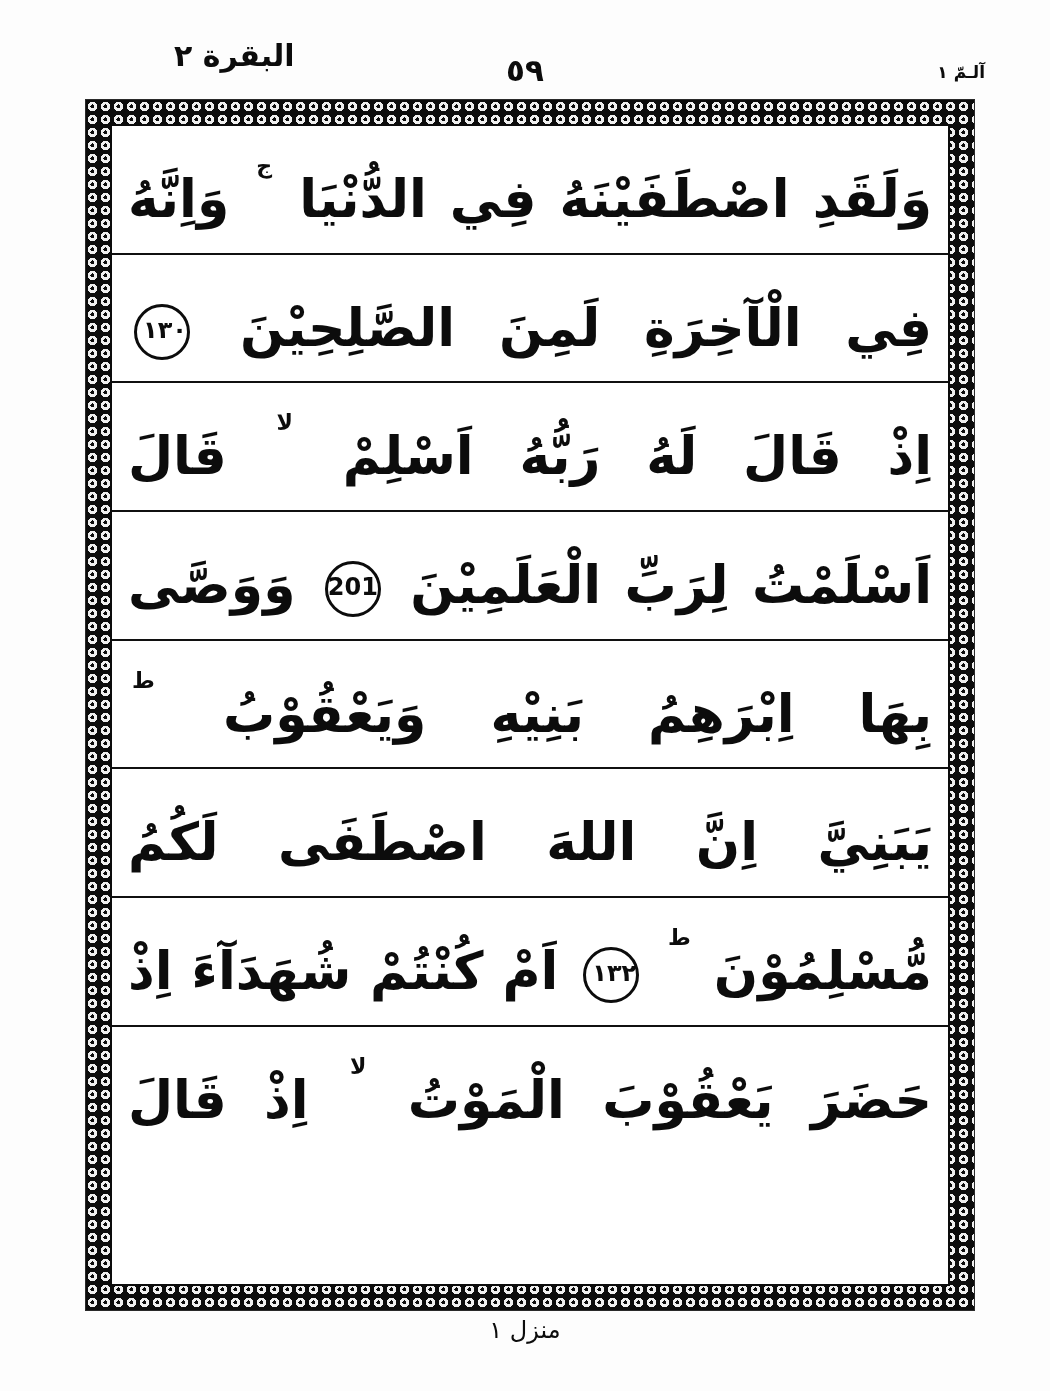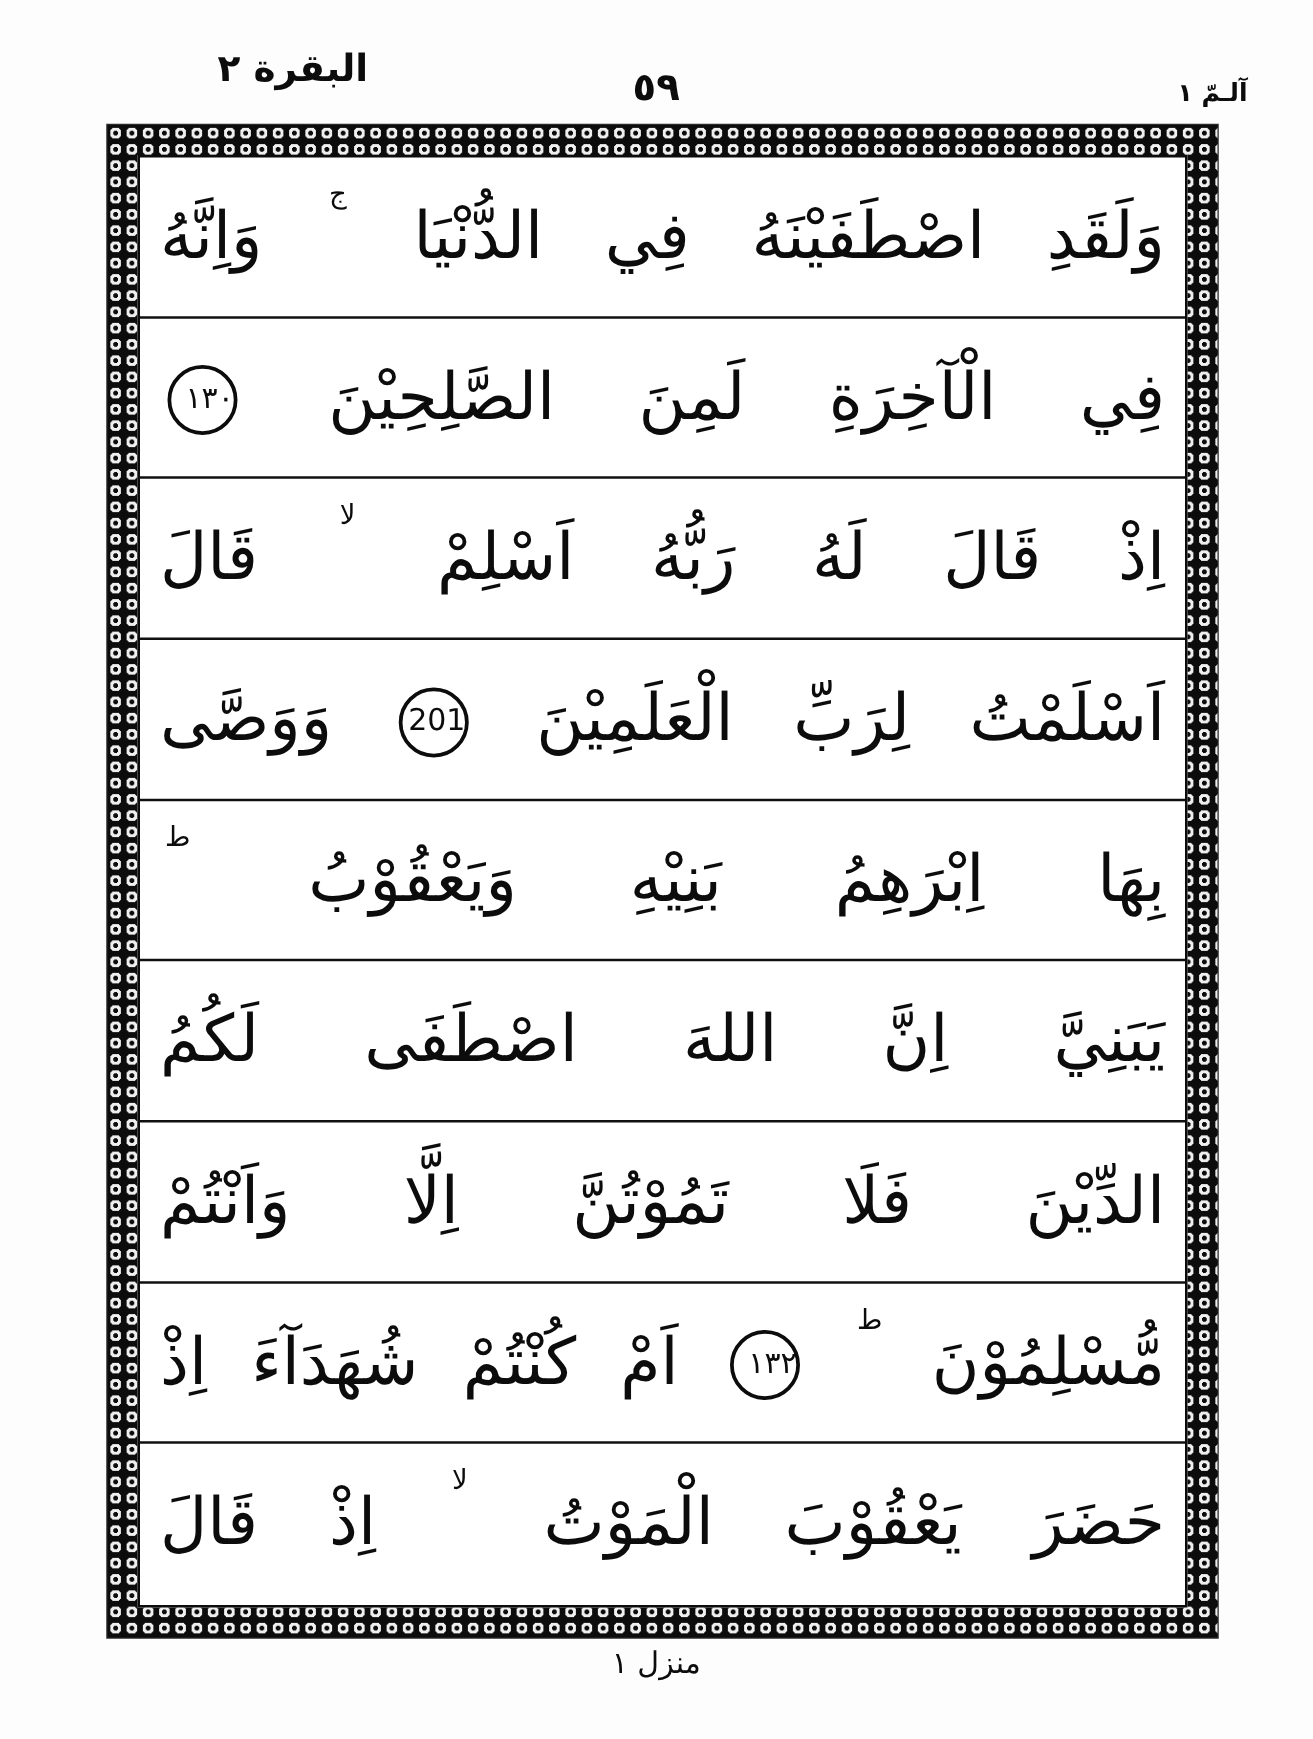--- a/index.html
+++ b/index.html
@@ -14,22 +14,22 @@
   
   .surah-label{
     position:absolute;top:38px;left:148px;
     font-size:30px;font-weight:bold;direction:rtl;margin-left:26px;
   }
   .page-number{
     position:absolute;top:52px;left:50%;transform:translateX(-50%);
     font-size:31px;font-weight:bold;
   }
   .juz-label{
-    position:absolute;top:62px;right:52px;
-    font-size:20px;font-weight:bold;direction:rtl;
+    position:absolute;top:62px;right:65px;
+    font-size:17px;font-weight:bold;direction:rtl;
   }
   .manzil-label{
     position:absolute;top:1316px;left:50%;transform:translateX(-50%);
     font-size:24px;direction:rtl;
   }
   
   .frame{
     position:absolute;left:86px;top:100px;width:888px;height:1210px;
     background-color:#0c0c0c;
     
@@ -46,26 +46,27 @@
   .rows{
     position:absolute;inset:0;
     display:grid;grid-template-rows:repeat(9,1fr);
   }
   .qrow{
     border-bottom:2px solid #101010;
     direction:rtl;
     text-align:justify;
     text-align-last:justify;
     padding:0 16px;
-    font-weight:normal;
+    font-weight:bold;
     font-size:52px;
     line-height:126px;
     white-space:nowrap;
     overflow:hidden;
     color:#0c0c0c;
+    margin-top:10px;
   }
   .qrow:last-child{border-bottom:none;}
   .qtext{letter-spacing:1px;}
   .pause{
     display:inline-block;
     font-size:22px;
     line-height:22px;
     vertical-align:44px;
     margin:0 4px;
   }
@@ -93,20 +94,19 @@
 
 <div class="frame">
   <div class="frame-inner">
     <div class="rows">
         <div class="qrow"><span class="qtext">وَلَقَدِ اصْطَفَيْنَهُ فِي الدُّنْيَا</span> <span class="pause">ج</span> <span class="qtext">وَاِنَّهُ</span></div>
         <div class="qrow"><span class="qtext">فِي الْآخِرَةِ لَمِنَ الصَّلِحِيْنَ</span> <span class="vcircle">١٣٠</span></div>
         <div class="qrow"><span class="qtext">اِذْ قَالَ لَهُ رَبُّهُ اَسْلِمْ</span> <span class="pause">لا</span> <span class="qtext">قَالَ</span></div>
         <div class="qrow"><span class="qtext">اَسْلَمْتُ لِرَبِّ الْعَلَمِيْنَ</span> <span class="vcircle">201</span> <span class="qtext">وَوَصَّى</span></div>
         <div class="qrow"><span class="qtext">بِهَا اِبْرَهِمُ بَنِيْهِ وَيَعْقُوْبُ</span> <span class="pause">ط</span></div>
         <div class="qrow"><span class="qtext">يَبَنِيَّ اِنَّ اللهَ اصْطَفَى لَكُمُ</span></div>
-        <div class="qrow"><span class="qtext">الدِّيْنَ فَلَا تَمُوْتُنَّ اِلَّا وَاَنْتُمْ</span></div>
         <div class="qrow"><span class="qtext">مُّسْلِمُوْنَ</span> <span class="pause">ط</span> <span class="vcircle">١٣٢</span> <span class="qtext">اَمْ كُنْتُمْ شُهَدَآءَ اِذْ</span></div>
         <div class="qrow"><span class="qtext">حَضَرَ يَعْقُوْبَ الْمَوْتُ</span> <span class="pause">لا</span> <span class="qtext">اِذْ قَالَ</span></div>
       </div>
   </div>
 </div>
 
 <div class="manzil-label">منزل ١</div>
 
 </body></html>

